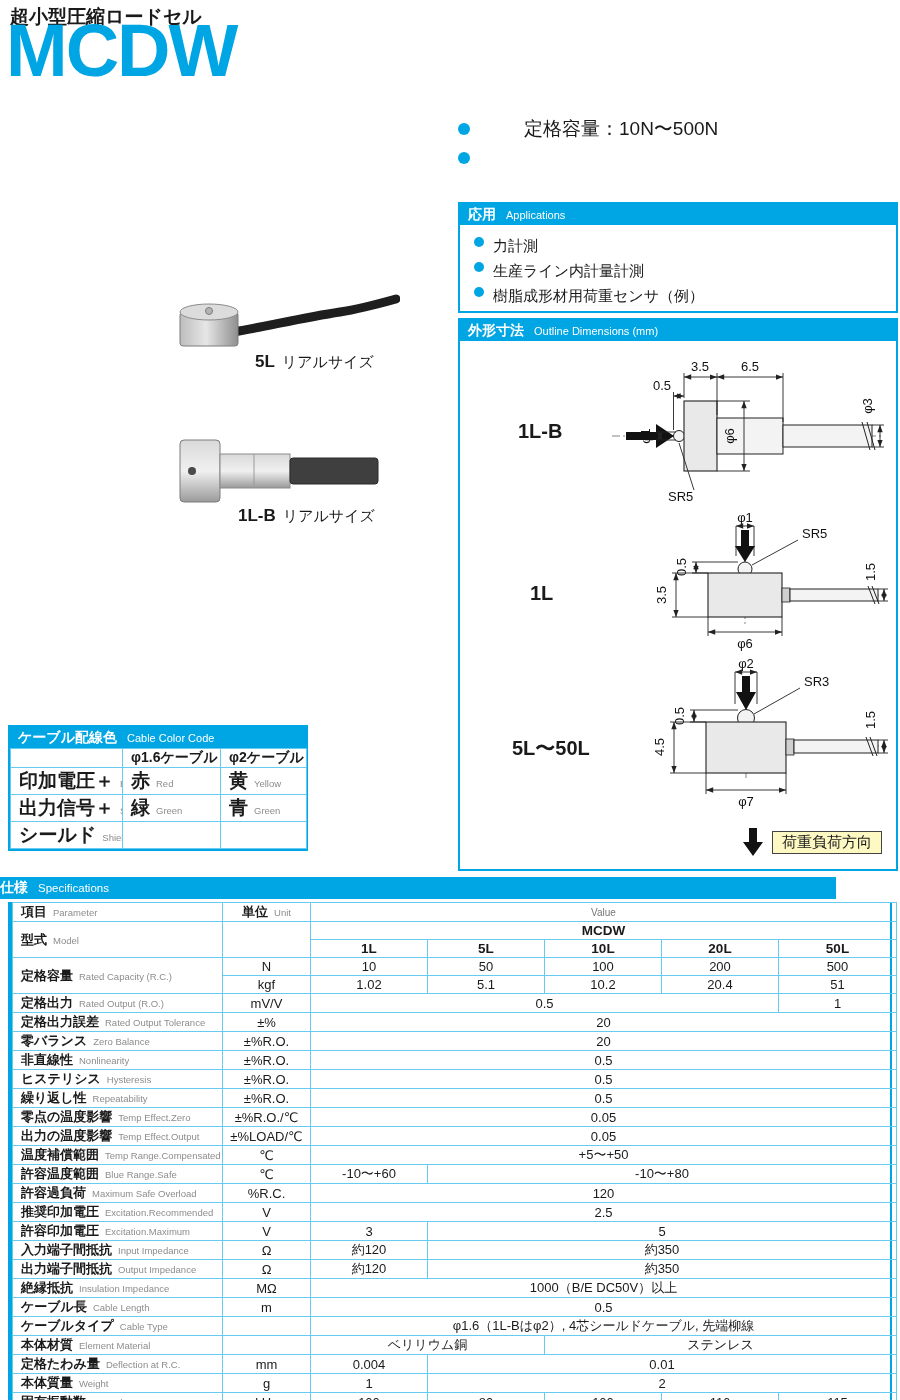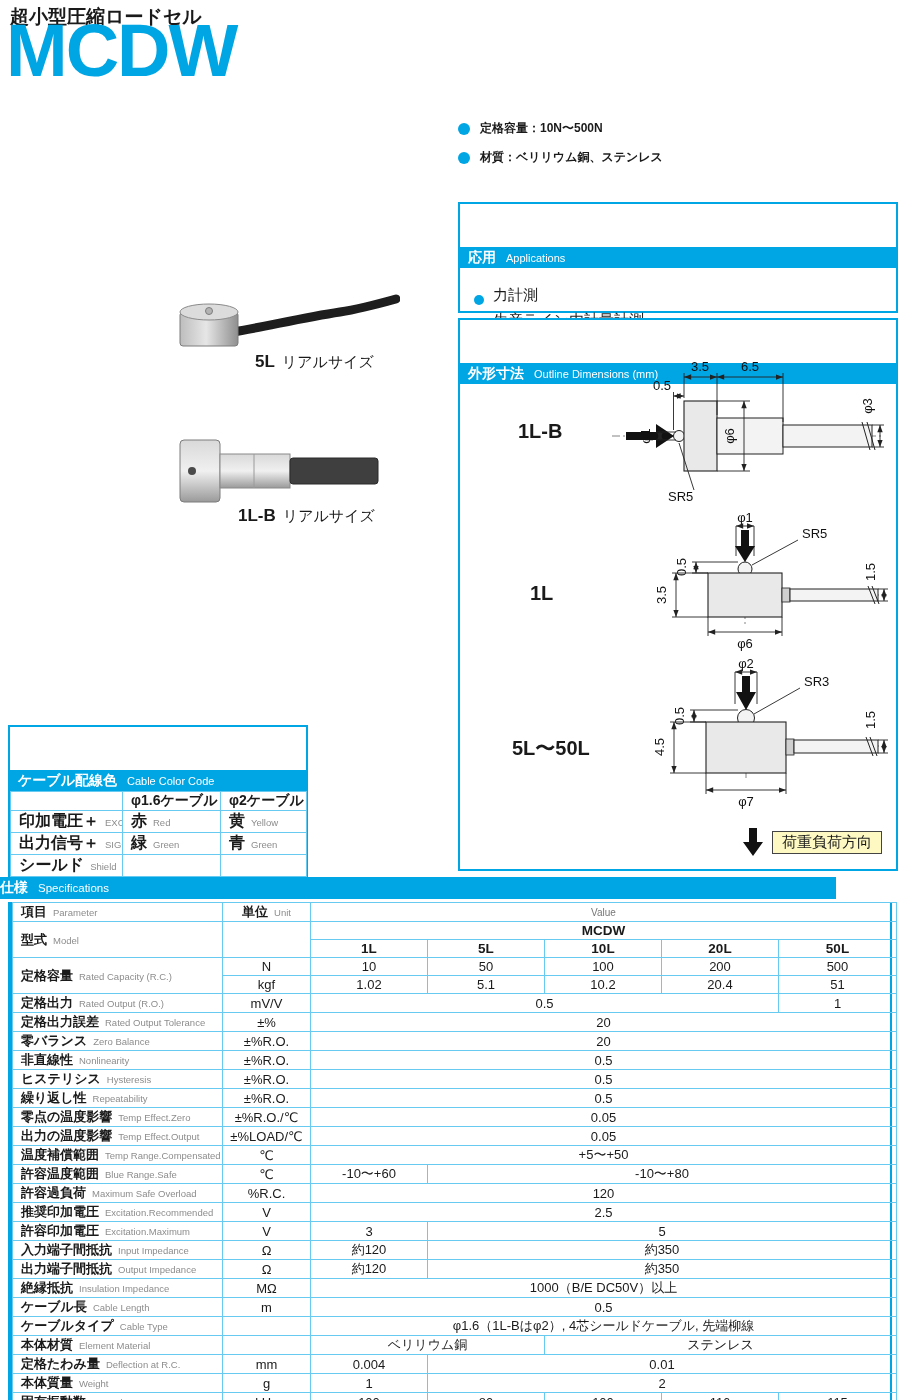--- a/index.html
+++ b/index.html
@@ -11,57 +11,57 @@
   html,body{margin:0;padding:0;background:#fff;}
   body{font-family:"Liberation Sans","DejaVu Sans",sans-serif;color:var(--ink);}
   #canvas{position:relative;width:900px;height:1400px;background:#fff;overflow:hidden;}
 
   
   .subtitle{position:absolute;left:10px;top:4px;font-size:19px;font-weight:bold;}
   .logo{position:absolute;left:6px;top:14px;font-size:74px;font-weight:800;color:var(--accent);letter-spacing:-2px;line-height:1;}
 
   
   .features{position:absolute;left:458px;top:114px;list-style:none;margin:0;padding:0;}
-  .features li{display:flex;align-items:center;height:29px;font-size:12px;font-weight:700;}
+  .features li{display:flex;align-items:center;height:29px;font-size:19px;font-weight:400;gap:44px;}
   .dot{display:inline-block;width:12px;height:12px;border-radius:50%;background:var(--accent);margin-right:10px;flex:0 0 auto;}
   .dot.sm{width:10px;height:10px;margin-right:9px;}
 
   
   .secbox{position:absolute;border:2px solid var(--accent);background:#fff;}
-  .secbar{height:21px;background:var(--accent);color:#fff;display:flex;align-items:center;padding-left:8px;margin-top:43px;}
+  .secbar{height:21px;background:var(--accent);color:#fff;display:flex;align-items:center;padding-left:8px;}
   .secbar .jp{font-size:14px;font-weight:bold;}
   .secbar .en{font-size:11px;margin-left:10px;}
   .fullbar{position:absolute;left:0;top:877px;width:836px;height:22px;background:var(--accent);color:#fff;display:flex;align-items:center;box-sizing:border-box;}
   .fullbar .jp{font-size:14px;font-weight:bold;}
   .fullbar .en{font-size:11.5px;margin-left:10px;}
 
   
   .apps-list{list-style:none;margin:0;padding:12px 0 0 14px;}
-  .apps-list li{display:flex;align-items:flex-end;height:25px;font-size:15px;}
+  .apps-list li{display:flex;align-items:flex-start;height:25px;font-size:15px;}
 
   
   .dwg-label{position:absolute;font-size:20px;font-weight:bold;}
   .dwg text{font-size:13px;fill:#111;font-family:"Liberation Sans",sans-serif;}
   .dwg .ln{stroke:#222;fill:none;stroke-width:1;}
   .dwg .dim{stroke:#222;stroke-width:0.9;fill:none;}
   .dwg .cl{stroke:#666;stroke-width:0.8;stroke-dasharray:8 3 2 3;fill:none;}
   .dwg .part{fill:#e9e9e9;stroke:#222;stroke-width:1.1;}
   .dwg .part2{fill:#f3f3f3;stroke:#222;stroke-width:1;}
   .load-dir{position:absolute;right:14px;top:508px;display:flex;align-items:center;gap:9px;}
   .load-dir .lbl{border:1.5px solid #444;padding:1px 9px;font-size:15px;background:#fef9c3;}
 
   
   .caption{position:absolute;font-size:15px;}
   .caption b{font-size:17px;margin-right:7px;}
 
   
   .cable{position:absolute;left:8px;top:725px;width:300px;border:2px solid var(--accent);box-sizing:border-box;}
   .cable table{border-collapse:collapse;width:100%;table-layout:fixed;}
   .cable td{border:1px solid var(--grid);height:18px;font-size:13.5px;padding:0 0 0 8px;vertical-align:middle;overflow:hidden;white-space:nowrap;}
-  .cable td .jp{font-weight:bold;font-size:16px;}
+  .cable td .jp{font-weight:bold;font-size:19px;}
   .cable td .en{font-size:9.5px;color:var(--gray);margin-left:6px;font-weight:normal;}
   .cable td.colhead{font-weight:bold;font-size:14px;}
 
   
   .spec{position:absolute;left:8px;top:902px;width:884px;border-left:4px solid var(--accent);border-right:2px solid var(--accent);border-bottom:2px solid var(--accent);box-sizing:border-box;}
   .spec table{border-collapse:collapse;width:100%;table-layout:fixed;}
   .spec td{border:1px solid var(--grid);height:17px;font-size:13px;text-align:center;padding:0 2px;vertical-align:middle;overflow:hidden;white-space:nowrap;}
   .spec td.param{text-align:left;padding-left:8px;}
   .spec td .jp{font-weight:bold;font-size:13px;}
   .spec td .en{font-size:9.5px;color:var(--gray);margin-left:6px;font-weight:normal;}
@@ -76,21 +76,20 @@
   <div class="subtitle">超小型圧縮ロードセル</div>
   <div class="logo">MCDW</div>
 
   <ul class="features">
     <li>
         <span class="dot"></span>
         <span>定格容量：10N〜500N</span>
       </li>
     <li>
         <span class="dot"></span>
-        <span>材質：ベリリウム銅、ステンレス</span>
       </li>
   </ul>
 
   <div class="secbox" style="left:458px;top:202px;width:436px;height:107px;">
     <div class="secbar">
       <span class="jp">応用</span>
       <span class="en">Applications</span>
     </div>
     <ul class="apps-list">
       <li>

